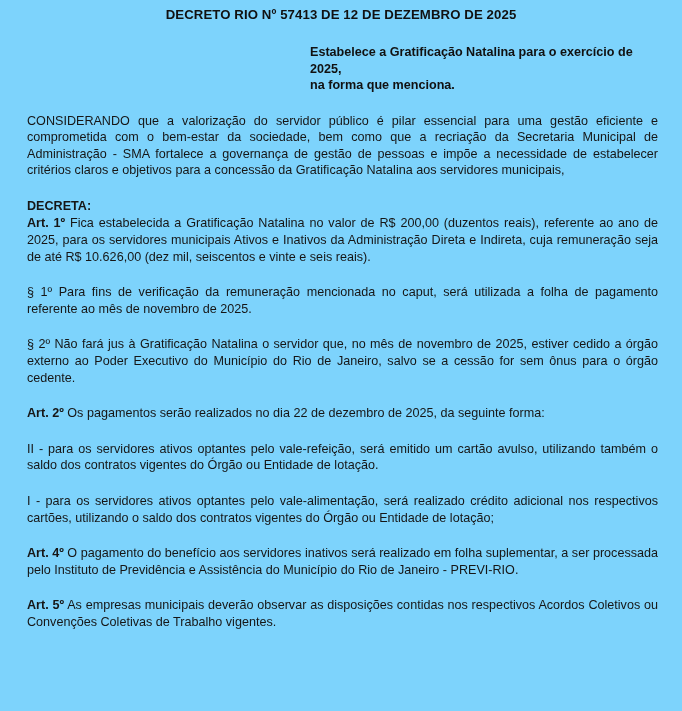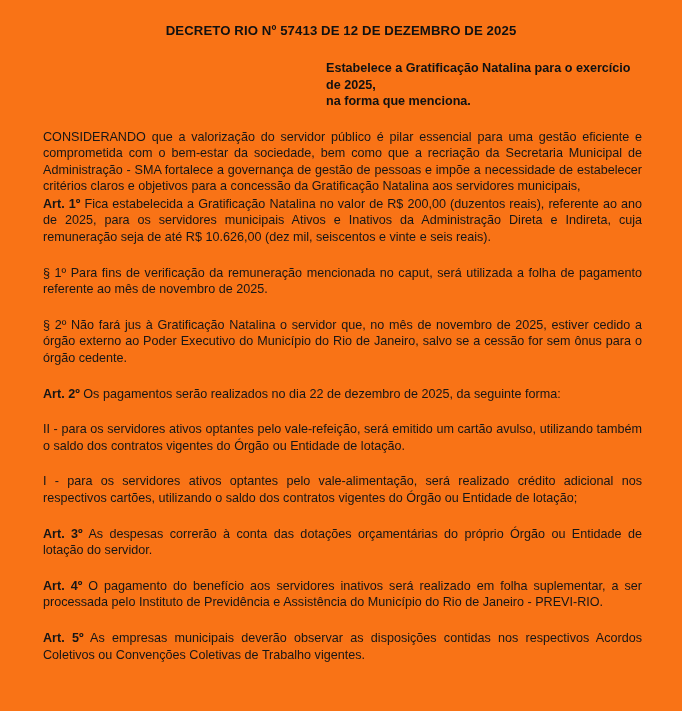--- a/index.html
+++ b/index.html
@@ -13,23 +13,23 @@
     height: 711px;
     font-family: "Liberation Sans", sans-serif;
     color: #1a1a1a;
     -webkit-font-smoothing: antialiased;
   }
   .page {
     position: relative;
     width: 682px;
     height: 711px;
     box-sizing: border-box;
-    padding: 16px;
+    padding: 0;
     overflow: hidden;
-    background: #f97316;
+    background: #7dd3fc;
   }
 
   .doc-title {
     text-align: center;
     font-weight: bold;
     font-size: 13.2px;
     letter-spacing: 0.1px;
     margin: 0;
     padding-top: 7px;
     line-height: 16px;
@@ -73,34 +73,34 @@
   <div class="ementa">
     <div>Estabelece a Gratificação Natalina para o exercício de 2025,</div>
     <div>na forma que menciona.</div>
   </div>
 
   <div class="body-block">
 
 
     <p class="para gap-lg">CONSIDERANDO que a valorização do servidor público é pilar essencial para uma gestão eficiente e comprometida com o bem-estar da sociedade, bem como que a recriação da Secretaria Municipal de Administração - SMA fortalece a governança de gestão de pessoas e impõe a necessidade de estabelecer critérios claros e objetivos para a concessão da Gratificação Natalina aos servidores municipais,</p>
 
+    <p class="para gap-lg b">DECRETA:</p>
 
     <p class="para gap-xs"><span class="b">Art. 1º</span><span> Fica estabelecida a Gratificação Natalina no valor de R$ 200,00 (duzentos reais), referente ao ano de 2025, para os servidores municipais Ativos e Inativos da Administração Direta e Indireta, cuja remuneração seja de até R$ 10.626,00 (dez mil, seiscentos e vinte e seis reais).</span></p>
 
     <p class="para gap-lg"><span>§ 1º</span><span> Para fins de verificação da remuneração mencionada no caput, será utilizada a folha de pagamento referente ao mês de novembro de 2025.</span></p>
 
     <p class="para gap-lg"><span>§ 2º</span><span> Não fará jus à Gratificação Natalina o servidor que, no mês de novembro de 2025, estiver cedido a órgão externo ao Poder Executivo do Município do Rio de Janeiro, salvo se a cessão for sem ônus para o órgão cedente.</span></p>
 
     <p class="para gap-lg"><span class="b">Art. 2º</span><span> Os pagamentos serão realizados no dia 22 de dezembro de 2025, da seguinte forma:</span></p>
 
     <p class="para gap-lg"><span>II -</span><span> para os servidores ativos optantes pelo vale-refeição, será emitido um cartão avulso, utilizando também o saldo dos contratos vigentes do Órgão ou Entidade de lotação.</span></p>
 
     <p class="para gap-lg"><span>I -</span><span> para os servidores ativos optantes pelo vale-alimentação, será realizado crédito adicional nos respectivos cartões, utilizando o saldo dos contratos vigentes do Órgão ou Entidade de lotação;</span></p>
 
-    <p class="para gap-lg"><span class="b">Art. 3º</span><span> As despesas correrão à conta das dotações orçamentárias do próprio Órgão ou Entidade de lotação do servidor.</span></p>
 
     <p class="para gap-lg"><span class="b">Art. 4º</span><span> O pagamento do benefício aos servidores inativos será realizado em folha suplementar, a ser processada pelo Instituto de Previdência e Assistência do Município do Rio de Janeiro - PREVI-RIO.</span></p>
 
     <p class="para gap-lg"><span class="b">Art. 5º</span><span> As empresas municipais deverão observar as disposições contidas nos respectivos Acordos Coletivos ou Convenções Coletivas de Trabalho vigentes.</span></p>
 
   </div>
 
 </div>
 
 </body></html>

